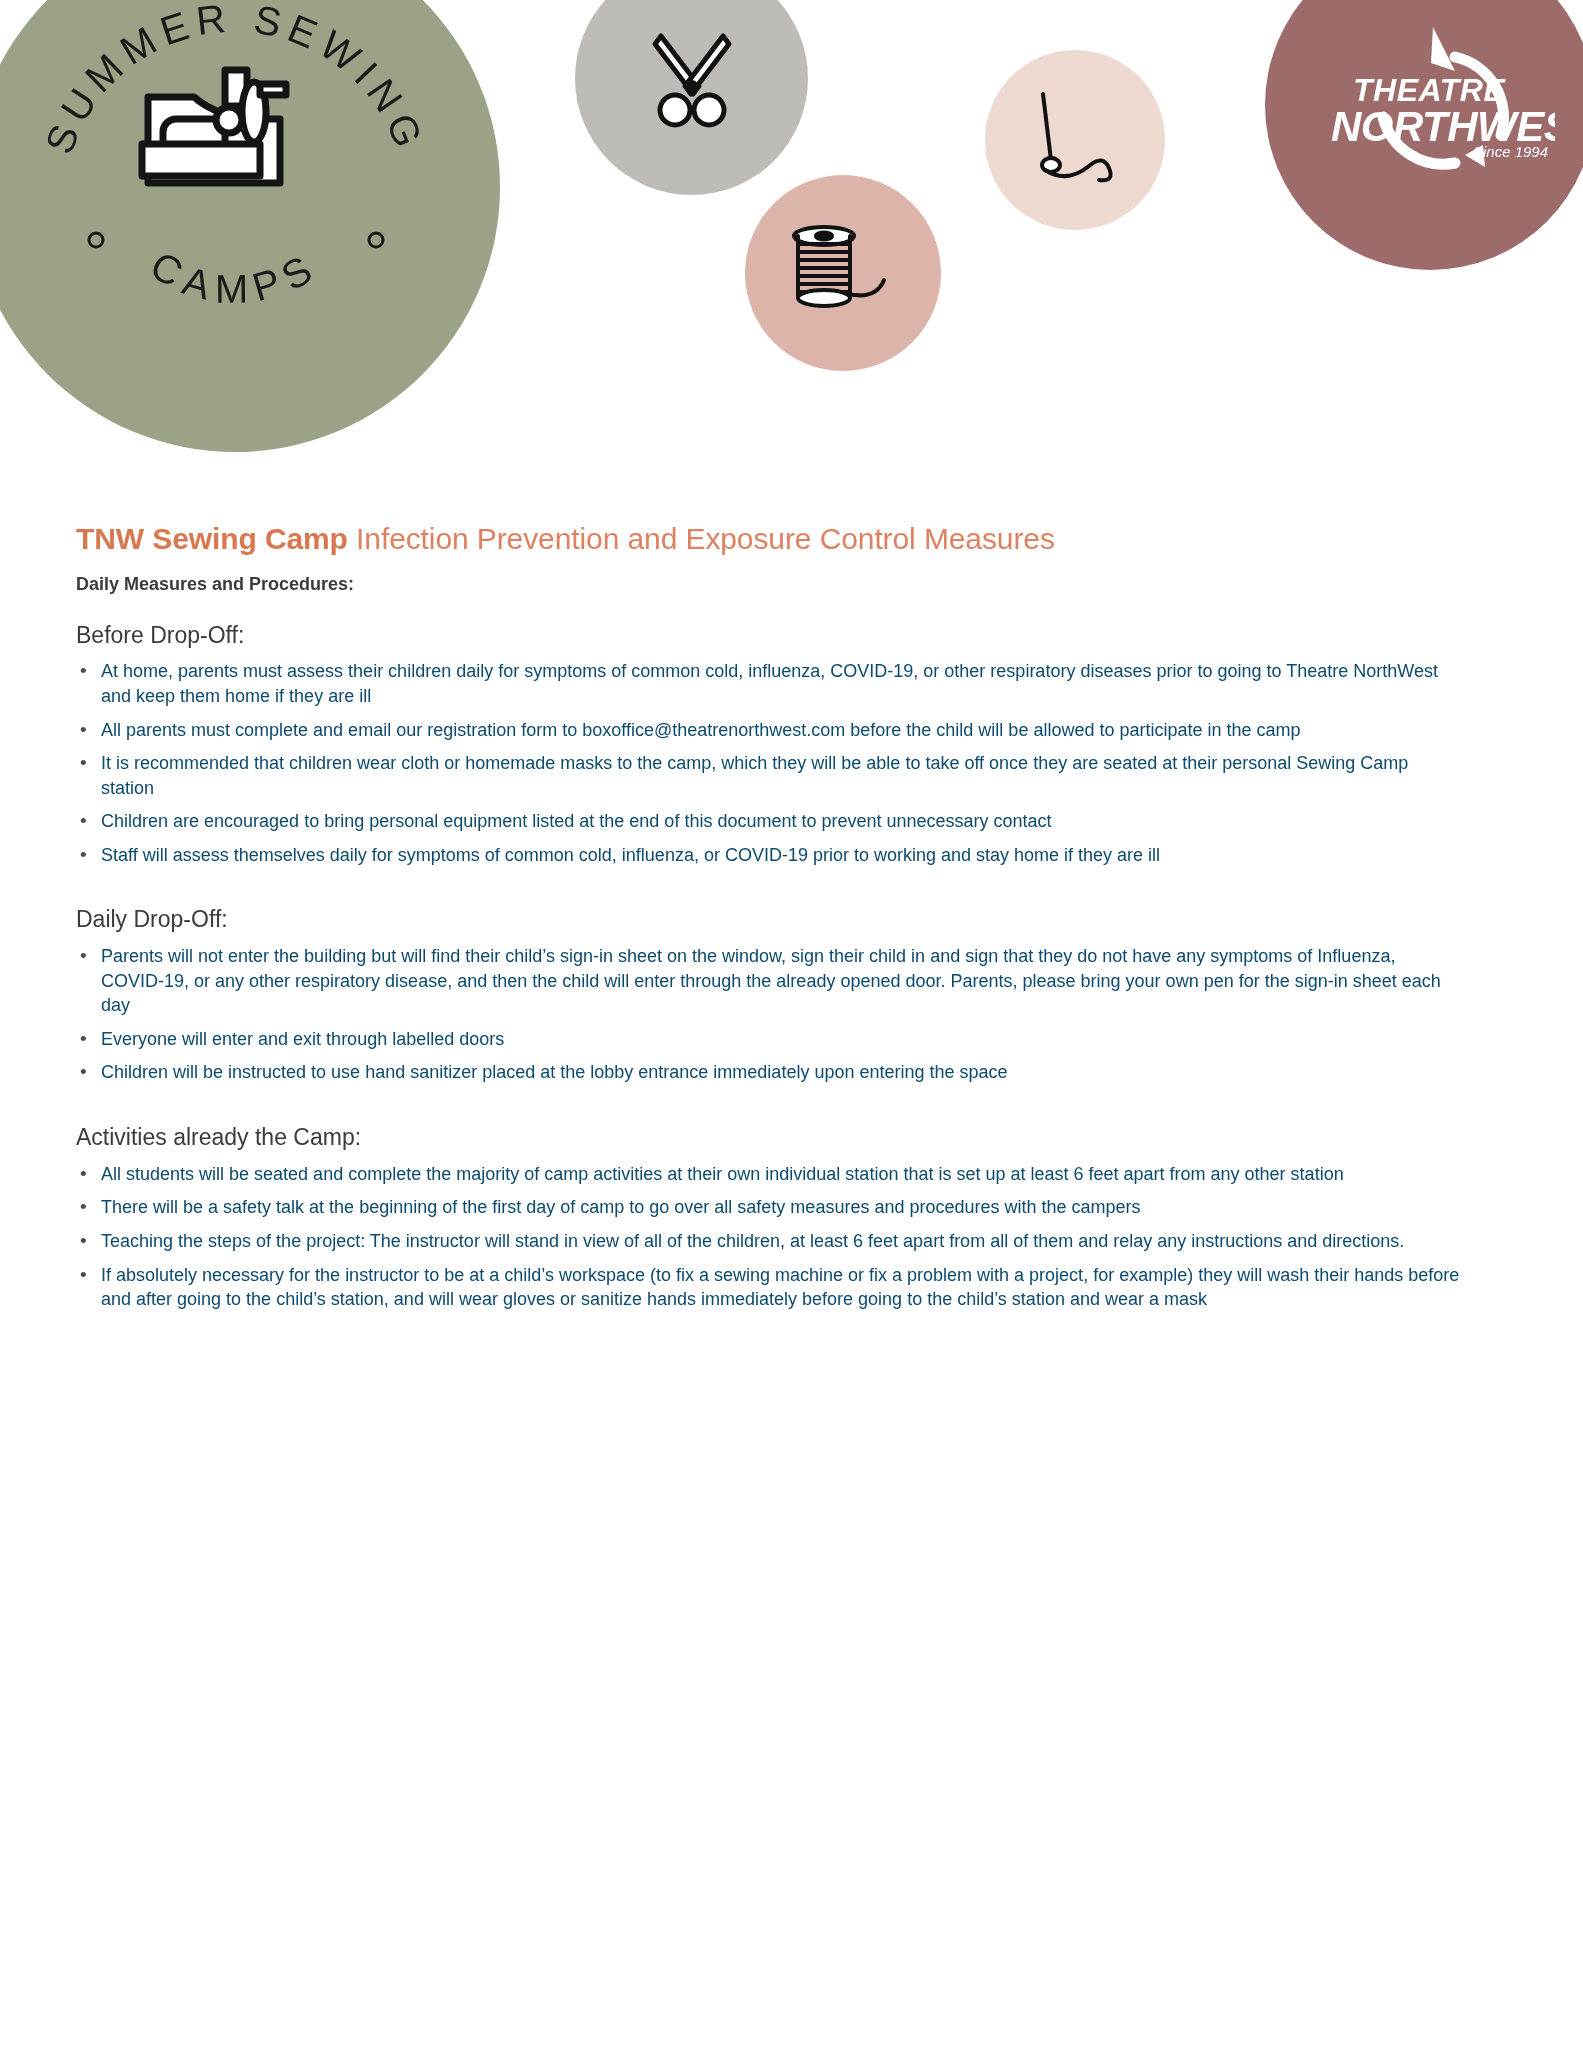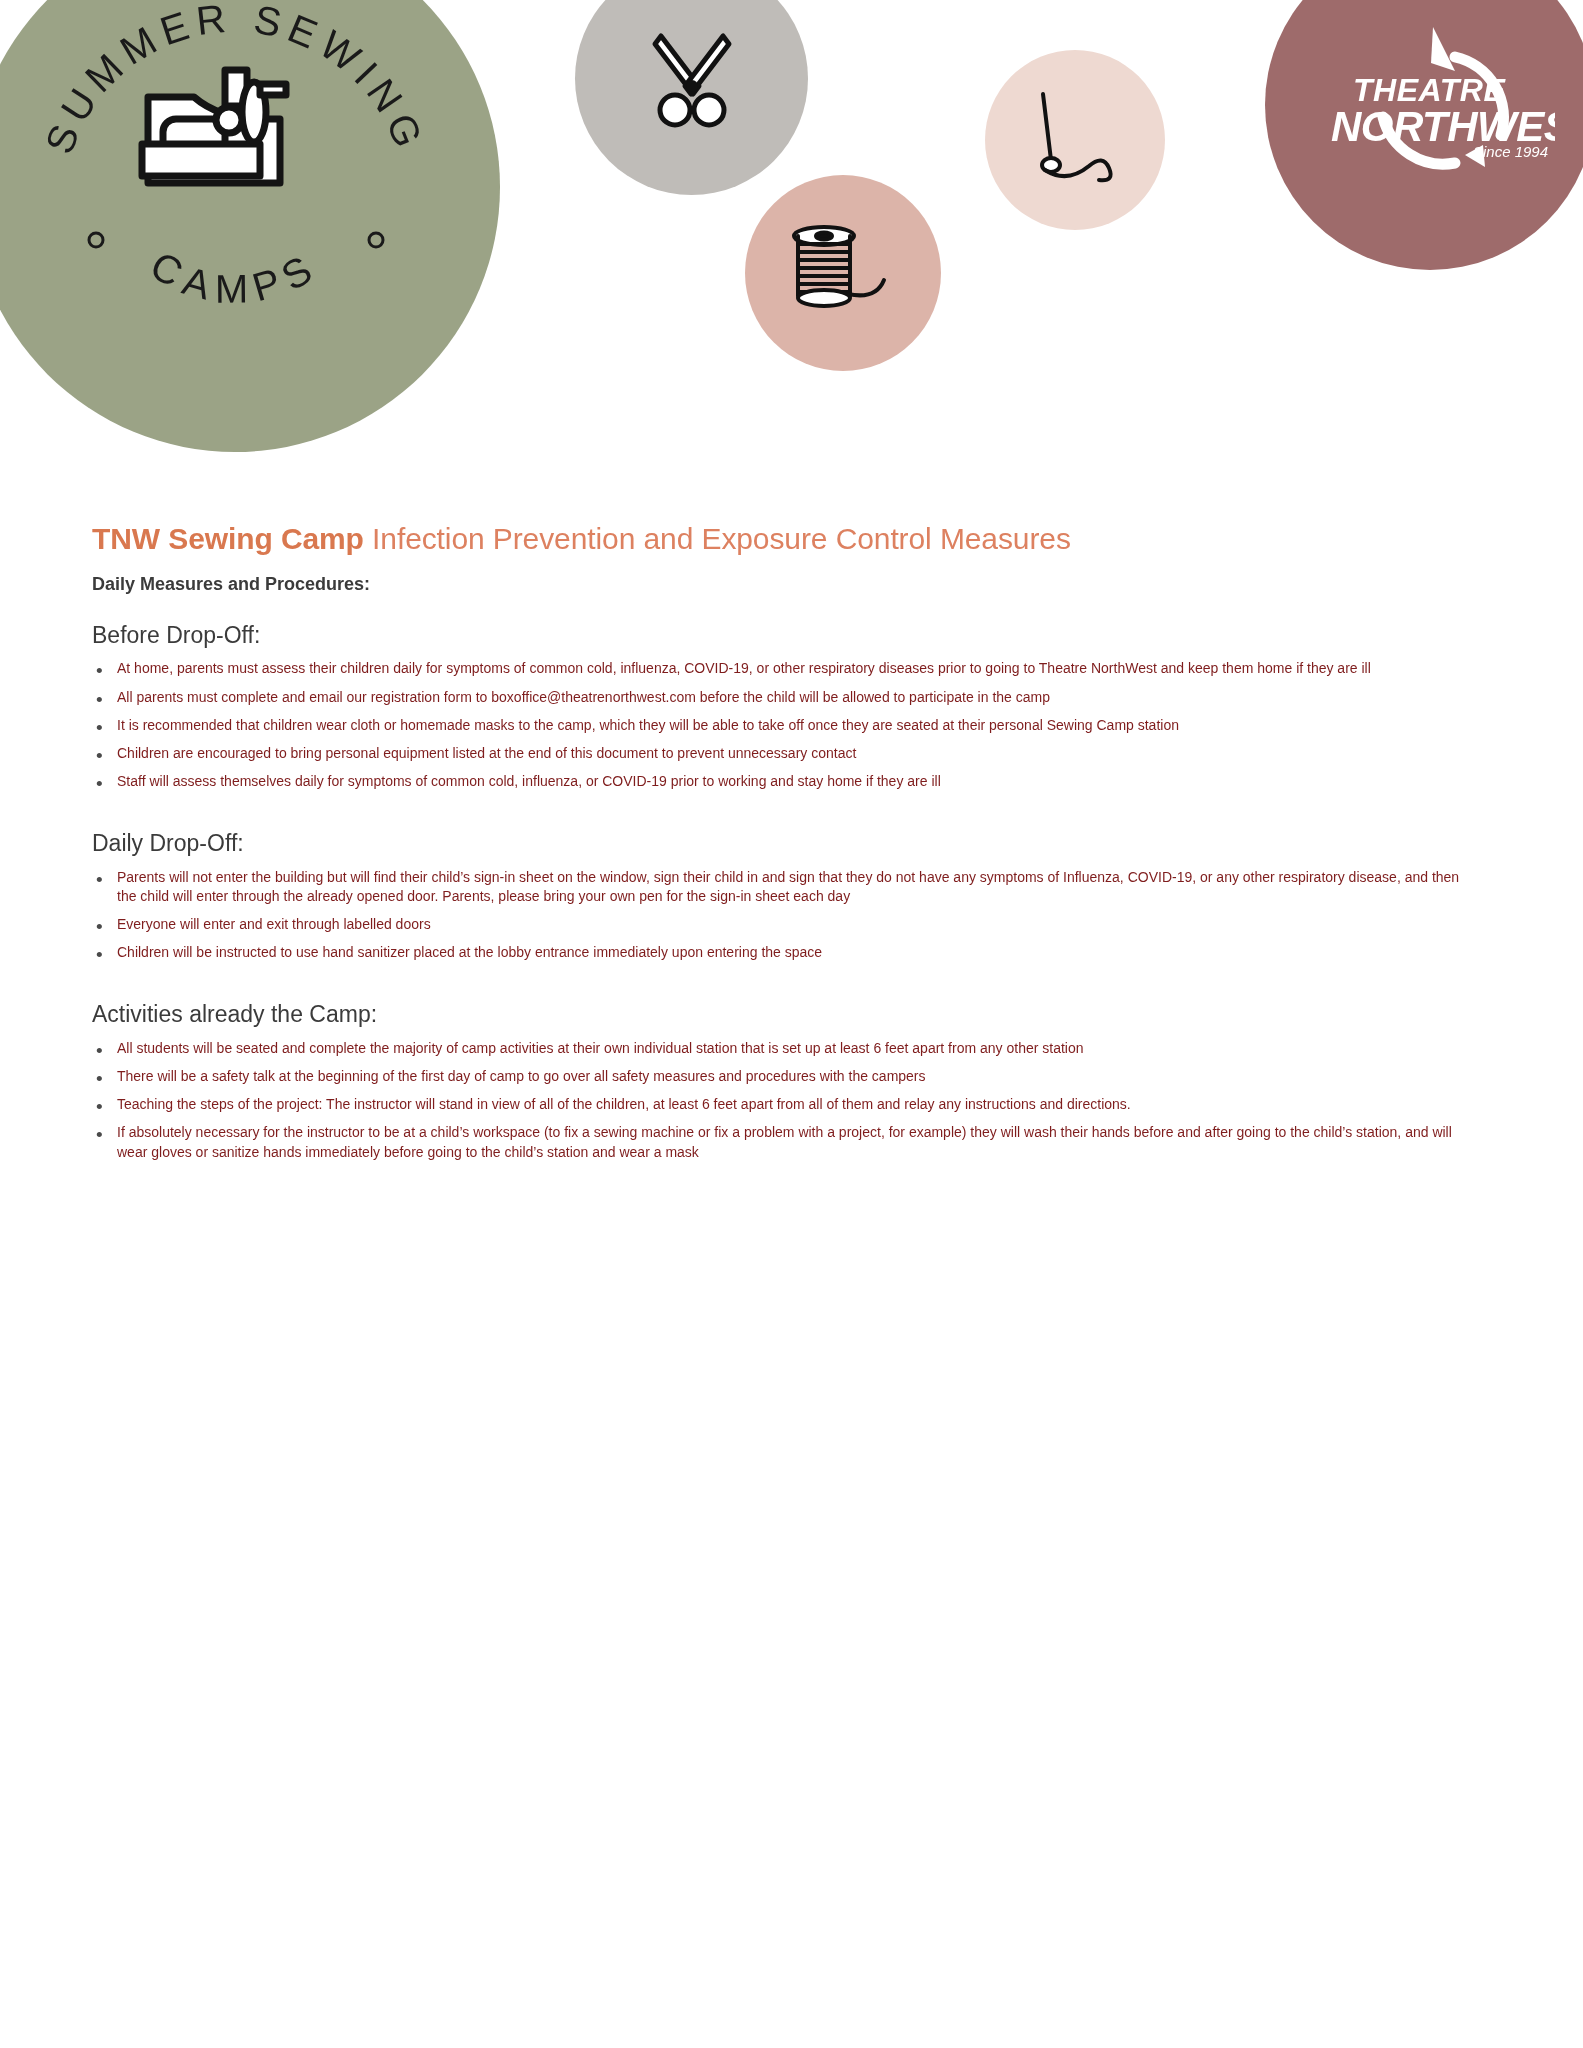--- a/index.html
+++ b/index.html
@@ -64,21 +64,21 @@
   #tnw-circle {
     left: 1265px; top: -60px;
     width: 330px; height: 330px;
     background: #9e6b6b;
   }
   #tnw-inner { width: 250px; height: 200px; }
 
   
   #doc-body {
     position: absolute;
-    left: 92px;
+    left: 76px;
     top: 520px;
     width: 1400px;
   }
 
   #doc-title {
     font-size: 30px;
     line-height: 1.25;
     color: #dd8160;
     font-weight: 400;
     margin: 0 0 16px 0;
@@ -108,23 +108,23 @@
 
   ul.bullets {
     list-style: none;
     margin: 0;
     padding: 0;
   }
   ul.bullets li {
     position: relative;
     padding-left: 25px;
     margin: 0 0 9px 0;
-    font-size: 14px;
+    font-size: 18px;
     line-height: 1.365;
-    color: #7f1d1d;
+    color: #0c4a6e;
     max-width: 1360px;
   }
   ul.bullets li::before {
     content: "\2022";
     position: absolute;
     left: 4px;
     top: -1px;
     color: #4a4a4a;
     font-size: 19px;
   }

